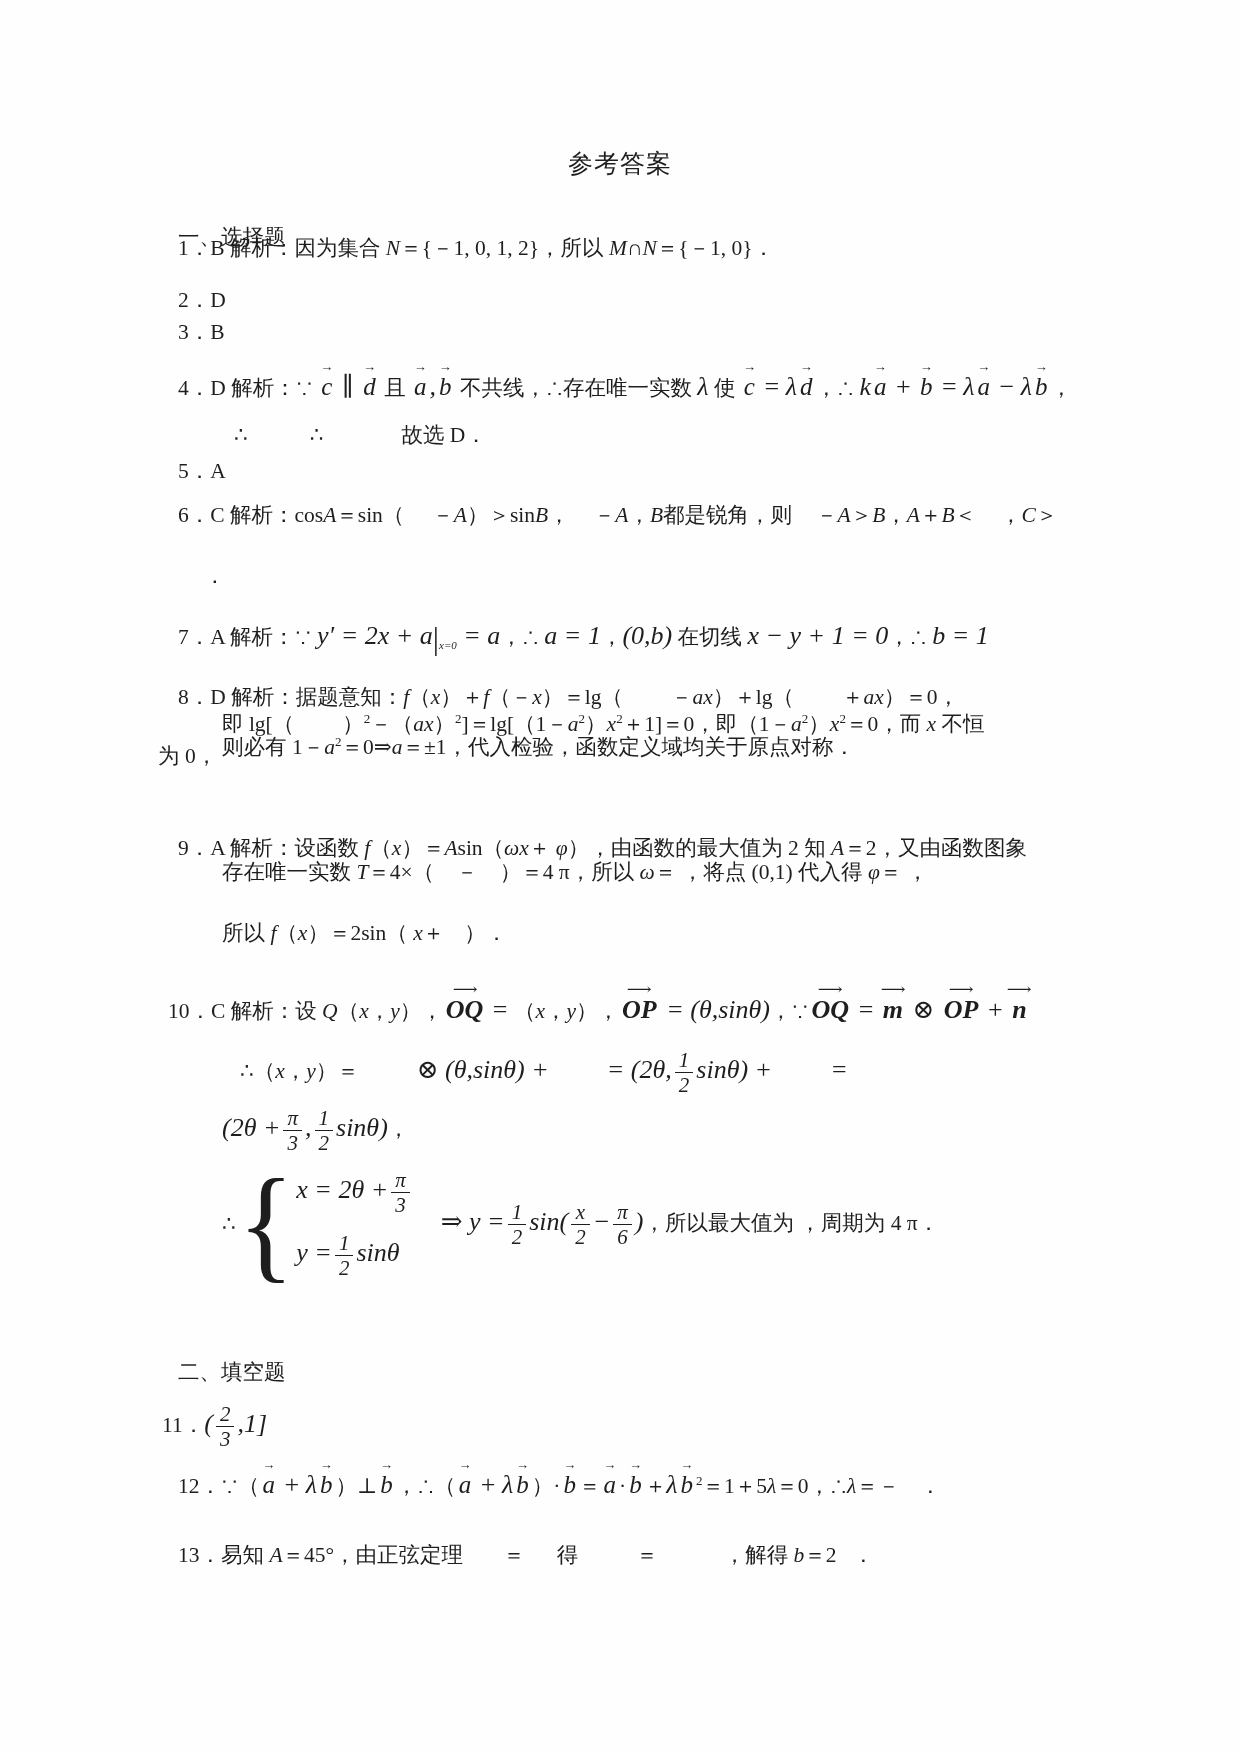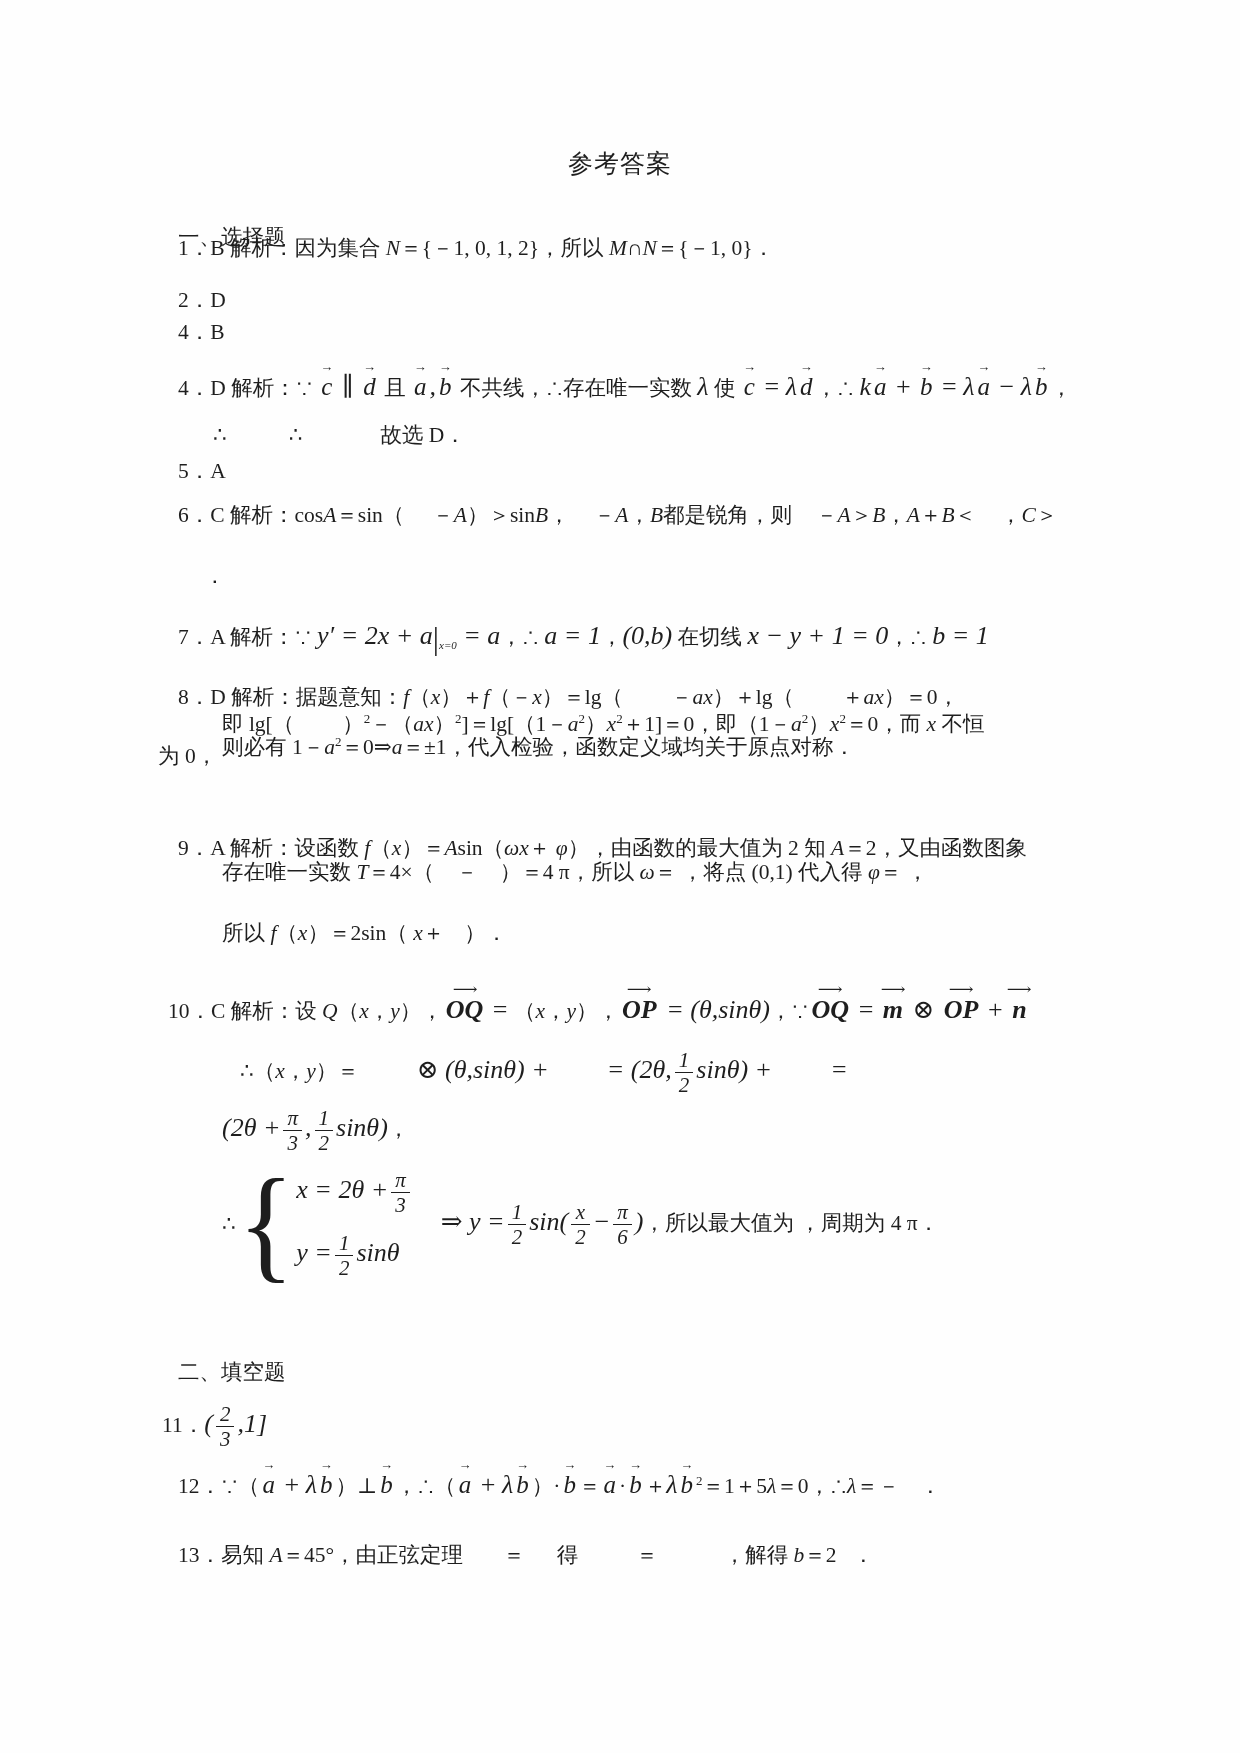--- a/index.html
+++ b/index.html
@@ -23,21 +23,21 @@
   .f{display:inline-block;vertical-align:middle;text-align:center;font-size:21px;font-style:italic;line-height:1.15;margin:0 3px;}
   .fn{display:block;border-bottom:1.5px solid #1e1e1e;padding:0 4px;}
   .fd{display:block;padding:0 4px;}
   .g{display:inline-block;}
   #L-title{top:145px;left:0;width:100%;text-align:center;font-size:25px;letter-spacing:1px;}
   #L-s1{top:221px;left:178px;}
   #L-q1{top:232px;left:178px;}
   #L-q2{top:284px;left:178px;}
   #L-q3{top:316px;left:178px;}
   #L-q4{top:366px;left:178px;}
-  #L-q4b{top:419px;left:213px;text-align:center;}
+  #L-q4b{top:419px;left:234px;text-align:center;}
   #L-q5{top:455px;left:178px;}
   #L-q6{top:499px;left:178px;}
   #L-dot{top:560px;left:204px;}
   #L-q7{top:616px;left:178px;}
   #L-q8{top:681px;left:178px;}
   #L-q8b{top:708px;left:222px;}
   #L-q8c{top:740px;left:158px;}
   #L-q8d{top:731px;left:222px;text-align:center;}
   #L-q9{top:832px;left:178px;}
   #L-q9b{top:856px;left:222px;}
@@ -58,21 +58,21 @@
 </head>
 <body>
 
 <div class="page">
   <div class="line" id="L-title">参考答案</div>
 
   <div class="line" id="L-s1">一、选择题</div>
 
   <div class="line" id="L-q1"><span class="t">1．B 解析：因为集合 </span><span class="i">N</span><span class="t">＝{－1, 0, 1, 2}，所以 </span><span class="i">M</span><span class="t">∩</span><span class="i">N</span><span class="t">＝{－1, 0}．</span></div>
   <div class="line" id="L-q2"><span class="t">2．D</span></div>
-  <div class="line" id="L-q3"><span class="t">4．B</span></div>
+  <div class="line" id="L-q3"><span class="t">3．B</span></div>
   <div class="line" id="L-q4"><span class="t">4．D 解析：∵ </span><span class="v">c</span><span class="mn"> ∥ </span><span class="v">d</span><span class="t"> 且 </span><span class="v">a</span><span class="mi">,</span><span class="v">b</span><span class="t"> 不共线，∴存在唯一实数 </span><span class="mi">λ</span><span class="t"> 使 </span><span class="v">c</span><span class="mn"> = </span><span class="mi">λ</span><span class="v">d</span><span class="t">，∴ </span><span class="mi">k</span><span class="v">a</span><span class="mn"> + </span><span class="v">b</span><span class="mn"> = </span><span class="mi">λ</span><span class="v">a</span><span class="mn"> − </span><span class="mi">λ</span><span class="v">b</span><span class="t">，</span></div>
   <div class="line" id="L-q4b"><span class="t">∴</span><span class="g" style="width: 62px;"></span><span class="t">∴</span><span class="g" style="width: 78px;"></span><span class="t">故选 D．</span></div>
   <div class="line" id="L-q5"><span class="t">5．A</span></div>
   <div class="line" id="L-q6"><span class="t">6．C 解析：cos</span><span class="i">A</span><span class="t">＝sin（</span><span class="g" style="width: 28px;"></span><span class="t">－</span><span class="i">A</span><span class="t">）＞sin</span><span class="i">B</span><span class="t">，</span><span class="g" style="width: 24px;"></span><span class="t">－</span><span class="i">A</span><span class="t">，</span><span class="i">B</span><span class="t">都是锐角，则</span><span class="g" style="width: 24px;"></span><span class="t">－</span><span class="i">A</span><span class="t">＞</span><span class="i">B</span><span class="t">，</span><span class="i">A</span><span class="t">＋</span><span class="i">B</span><span class="t">＜</span><span class="g" style="width: 24px;"></span><span class="t">，</span><span class="i">C</span><span class="t">＞</span></div>
   <div class="line" id="L-dot"><span class="t">．</span></div>
   <div class="line" id="L-q7"><span class="t">7．A 解析：∵ </span><span class="mi">y′ = 2x + a</span><span class="bar">|</span><sub class="msub">x=0</sub><span class="mi"> = a</span><span class="t">，∴ </span><span class="mi">a = 1</span><span class="t">，</span><span class="mi">(0,b)</span><span class="t"> 在切线 </span><span class="mi">x − y + 1 = 0</span><span class="t">，∴ </span><span class="mi">b = 1</span></div>
   <div class="line" id="L-q8"><span class="t">8．D 解析：据题意知：</span><span class="i">f</span><span class="t">（</span><span class="i">x</span><span class="t">）＋</span><span class="i">f</span><span class="t">（－</span><span class="i">x</span><span class="t">）＝lg（</span><span class="g" style="width: 48px;"></span><span class="t">－</span><span class="i">ax</span><span class="t">）＋lg（</span><span class="g" style="width: 48px;"></span><span class="t">＋</span><span class="i">ax</span><span class="t">）＝0，</span></div>
   <div class="line" id="L-q8b"><span class="t">即 lg[（</span><span class="g" style="width: 48px;"></span><span class="t">）</span><sup>2</sup><span class="t">－（</span><span class="i">ax</span><span class="t">）</span><sup>2</sup><span class="t">]＝lg[（1－</span><span class="i">a</span><sup>2</sup><span class="t">）</span><span class="i">x</span><sup>2</sup><span class="t">＋1]＝0，即（1－</span><span class="i">a</span><sup>2</sup><span class="t">）</span><span class="i">x</span><sup>2</sup><span class="t">＝0，而 </span><span class="i">x</span><span class="t"> 不恒</span></div>
   <div class="line" id="L-q8c"><span class="t">为 0，</span></div>
   <div class="line" id="L-q8d"><span class="t">则必有 1－</span><span class="i">a</span><sup>2</sup><span class="t">＝0⇒</span><span class="i">a</span><span class="t">＝±1，代入检验，函数定义域均关于原点对称．</span></div>

